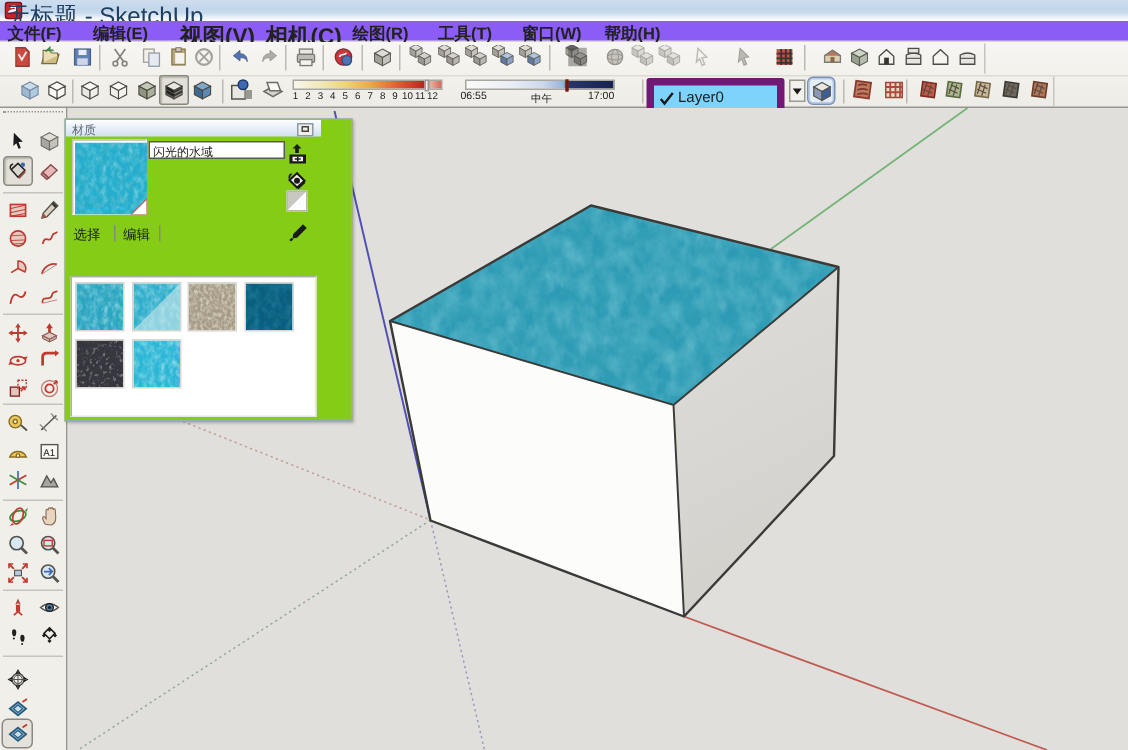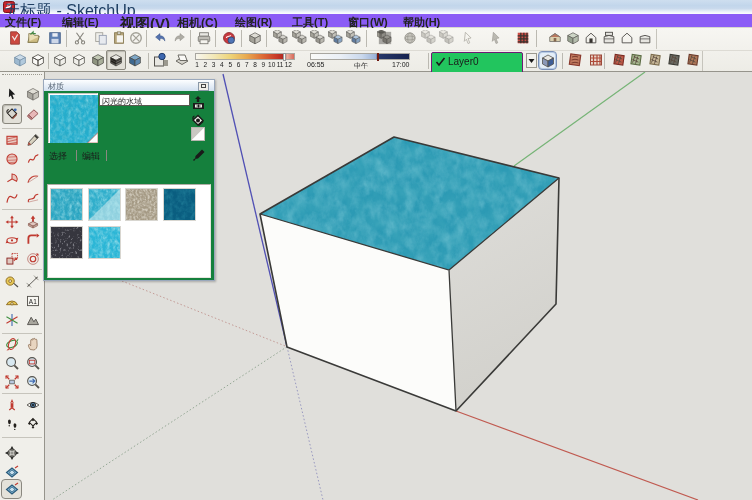--- a/index.html
+++ b/index.html
@@ -12,21 +12,21 @@
 <svg class="ab" style="left:3px;top:1px" width="12" height="12" viewBox="0 0 12 12">
       <rect x="0.5" y="0.5" width="11" height="11" rx="2" fill="#C6242B" stroke="#7E1418"></rect>
       <path d="M3 8 C3 5 8 7 8 4.5 C8 3 5 3 4 4" stroke="#fff" stroke-width="1.6" fill="none"></path>
     </svg>
 <div class="tx" style="left:4px;top:1px;font-size:16px;font-weight:normal;color:#1E3E62">无标题 - SketchUp</div>
 </div>
 <div class="ab" style="left:0;top:14px;width:752px;height:14px;background:#8b5cf6;border-bottom:1px solid #D8D6CF">
 <div class="tx" style="left:5px;top:1px;font-size:11px;font-weight:bold;color:#222">文件(F)</div>
 <div class="tx" style="left:62px;top:1px;font-size:11px;font-weight:bold;color:#222">编辑(E)</div>
 <div class="tx" style="left:120px;top:1px;font-size:15px;font-weight:bold;color:#222">视图(V)</div>
-<div class="tx" style="left:177px;top:1px;font-size:12px;font-weight:bold;color:#222">相机(C)</div>
+<div class="tx" style="left:177px;top:1px;font-size:15px;font-weight:bold;color:#222">相机(C)</div>
 <div class="tx" style="left:235px;top:1px;font-size:11px;font-weight:bold;color:#222">绘图(R)</div>
 <div class="tx" style="left:292px;top:1px;font-size:11px;font-weight:bold;color:#222">工具(T)</div>
 <div class="tx" style="left:348px;top:1px;font-size:11px;font-weight:bold;color:#222">窗口(W)</div>
 <div class="tx" style="left:403px;top:1px;font-size:11px;font-weight:bold;color:#222">帮助(H)</div>
 </div>
 <div class="ab" style="left:0;top:28px;width:752px;height:44px;background:linear-gradient(180deg,#F7F6F2,#EDECE6);border-bottom:1px solid #96948C"></div>
 <div class="ab" style="left:0;top:50px;width:752px;height:1px;background:#DDDBD4"></div>
 <svg style="position:absolute;width:0;height:0">
     <defs>
 <g id="cube3">
@@ -466,21 +466,21 @@
 <div class="tx" style="left:258.4px;top:61px;width:10px;text-align:center;font-size:6.5px;color:#1A1A1A">9</div>
 <div class="tx" style="left:266.7px;top:61px;width:10px;text-align:center;font-size:6.5px;color:#1A1A1A">10</div>
 <div class="tx" style="left:275.0px;top:61px;width:10px;text-align:center;font-size:6.5px;color:#1A1A1A">11</div>
 <div class="tx" style="left:283.3px;top:61px;width:10px;text-align:center;font-size:6.5px;color:#1A1A1A">12</div>
 <div class="tx" style="left:307px;top:61px;font-size:7px;color:#1A1A1A">06:55</div>
 <div class="ab" style="left:310px;top:53px;width:100px;height:7px;border:1px solid #A8A6A0;background:linear-gradient(90deg,#FAFAF8 0%,#EAEFF6 30%,#CAD8EC 52%,#9AB2D8 66%,#26386A 69%,#16224E 100%)"></div>
 <div class="ab" style="left:377px;top:52.5px;width:2px;height:8px;background:#B02820;border:1px solid #701810"></div>
 <div class="tx" style="left:354px;top:61px;font-size:7px;color:#1A1A1A">中午</div>
 <div class="tx" style="left:392px;top:61px;font-size:7px;color:#1A1A1A">17:00</div>
 <div class="vsep2" style="left:428px"></div>
-<div class="ab" style="left:431px;top:52px;width:92px;height:29px;background:#22c55e;border:1px solid #701a75;border-radius:2px">
+<div class="ab" style="left:431px;top:52px;width:92px;height:29px;background:#7dd3fc;border:5px solid #701a75;border-radius:2px">
 <svg class="ab" style="left:3px;top:3px" width="11" height="11" viewBox="0 0 11 11">
       <path d="M1.5 6 L4 9 L9.5 2" stroke="#1A1A1A" stroke-width="1.6" fill="none"></path>
     </svg>
 <div class="tx" style="left:16px;top:2.5px;font-size:10px;color:#1A1A1A">Layer0</div>
   </div>
 <div class="ab" style="left:526px;top:53px;width:11px;height:15px;background:#F2F1EC;border:1px solid #9B998F">
     <svg class="ab" style="left:1px;top:4px" width="7" height="6" viewBox="0 0 7 6">
       <path d="M0.5 1 L3.5 5 L6.5 1 Z" fill="#1A1A1A"></path>
     </svg>
   </div>
@@ -813,21 +813,21 @@
 
 <polygon points="215,142 404,198 411,339 242,275" fill="#FCFCFA"></polygon>
 <polygon points="404,198 514,106 511,232 411,339" fill="url(#rfg)"></polygon>
 <polygon points="215,142 349,65 514,106 404,198" fill="#2C9AB4"></polygon>
 <polygon points="215,142 349,65 514,106 404,198" fill="#2C9AB4" filter="url(#wnoise)" opacity="0.5"></polygon>
 <polygon points="215,142 349,65 514,106 404,198" fill="#2C9AB4" filter="url(#wnoised)" opacity="0.55"></polygon>
 
 <polygon points="215,142 349,65 514,106 511,232 411,339 242,275" fill="none" stroke="#3A3A38" stroke-width="1.6" stroke-linejoin="round"></polygon>
 <path d="M215 142 L404 198 L514 106 M404 198 L411 339" fill="none" stroke="#3A3A38" stroke-width="1.3"></path>
 </svg>
-<div class="ab" style="left:43px;top:79px;width:172px;height:202px;background:#15803d;border:1px solid #9AA8BC;box-shadow:1px 1px 2px rgba(0,0,0,0.25)">
+<div class="ab" style="left:43px;top:79px;width:192px;height:202px;background:#84cc16;border:1px solid #9AA8BC;box-shadow:1px 1px 2px rgba(0,0,0,0.25)">
 <div class="ab" style="left:0;top:0;width:170px;height:11px;background:linear-gradient(180deg,#FDFEFF,#D2E0F0)">
  <div class="tx" style="left:4px;top:1px;font-size:8px;color:#5A6878">材质</div>
  <div class="ab" style="left:154px;top:1.5px;width:11px;height:9px;background:#F0EEE8;border:1px solid #8A98A8">
         <div class="ab" style="left:2px;top:1.5px;width:5px;height:4px;border:1px solid #444"></div>
       </div>
 </div>
 
 <div class="ab" style="left:4px;top:13px;width:50px;height:50px;background:#fff;border:1px solid #C8C6C0;border-right-color:#fff;border-bottom-color:#fff">
  <svg width="48" height="48" style="position:absolute;left:0.5px;top:0.5px">
         <rect width="48" height="48" fill="#23AECE"></rect>

